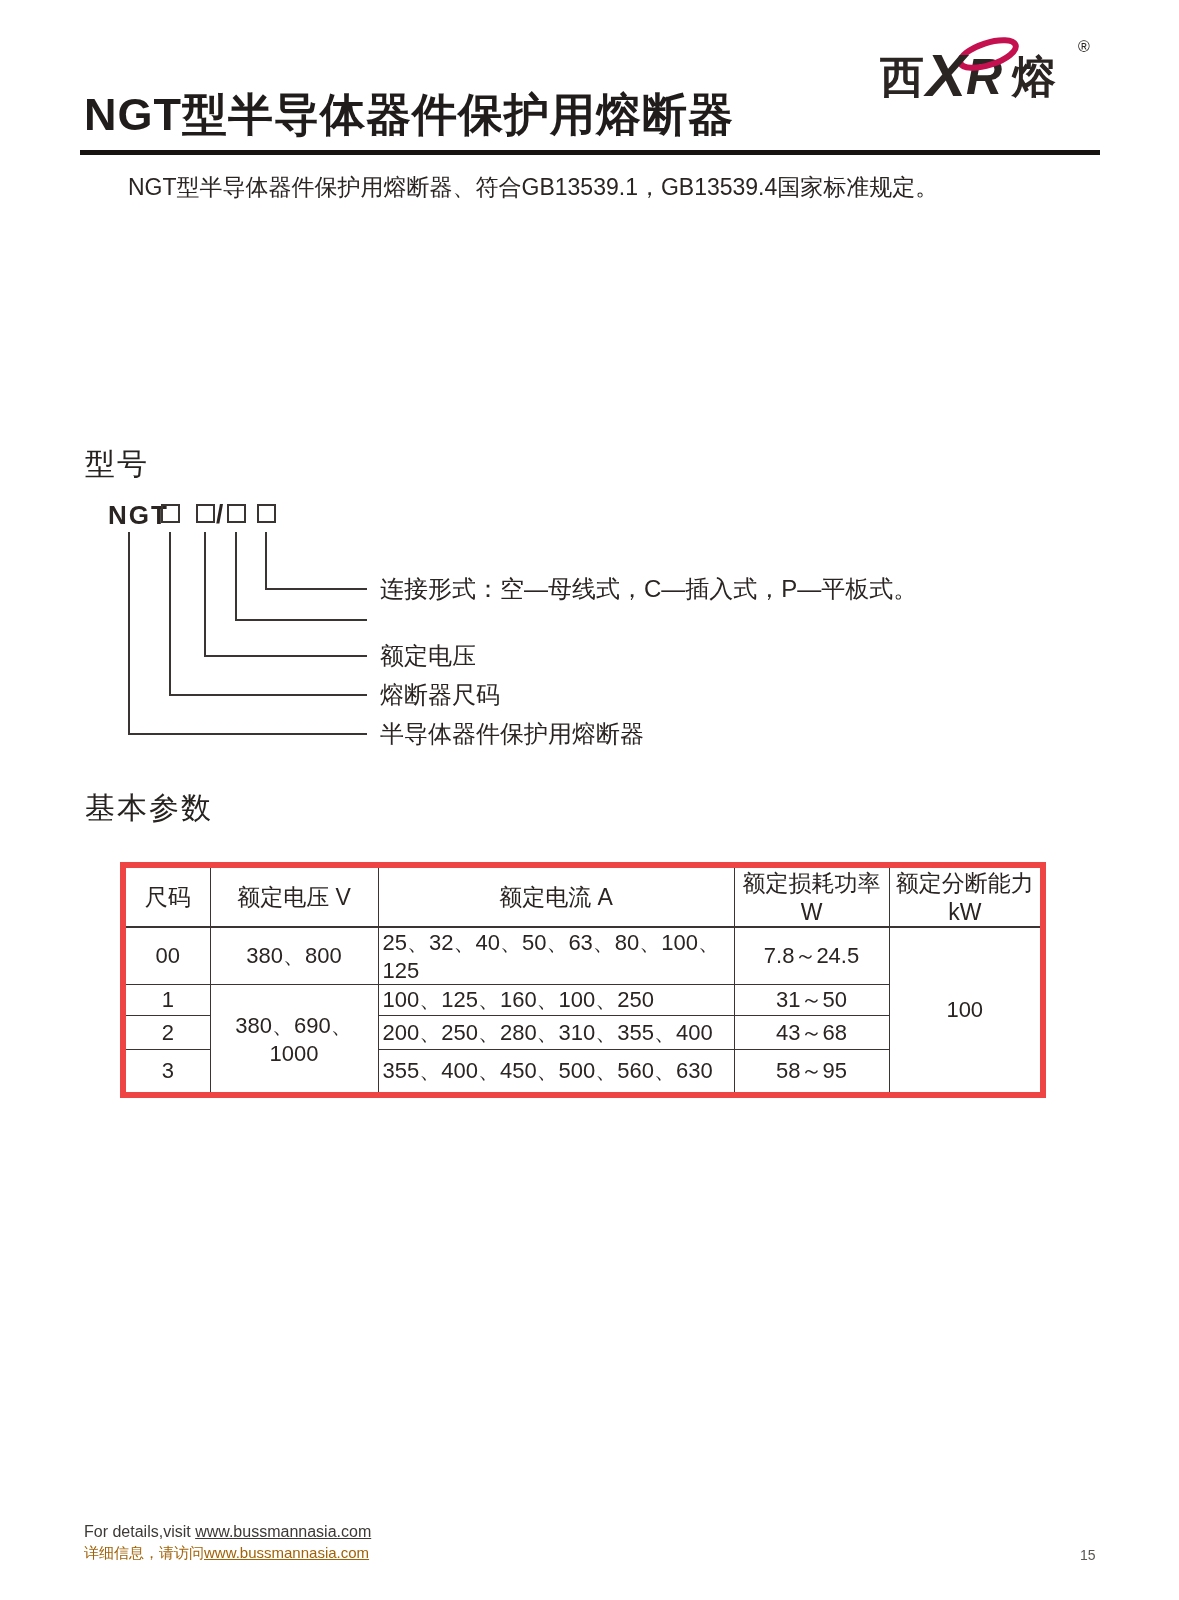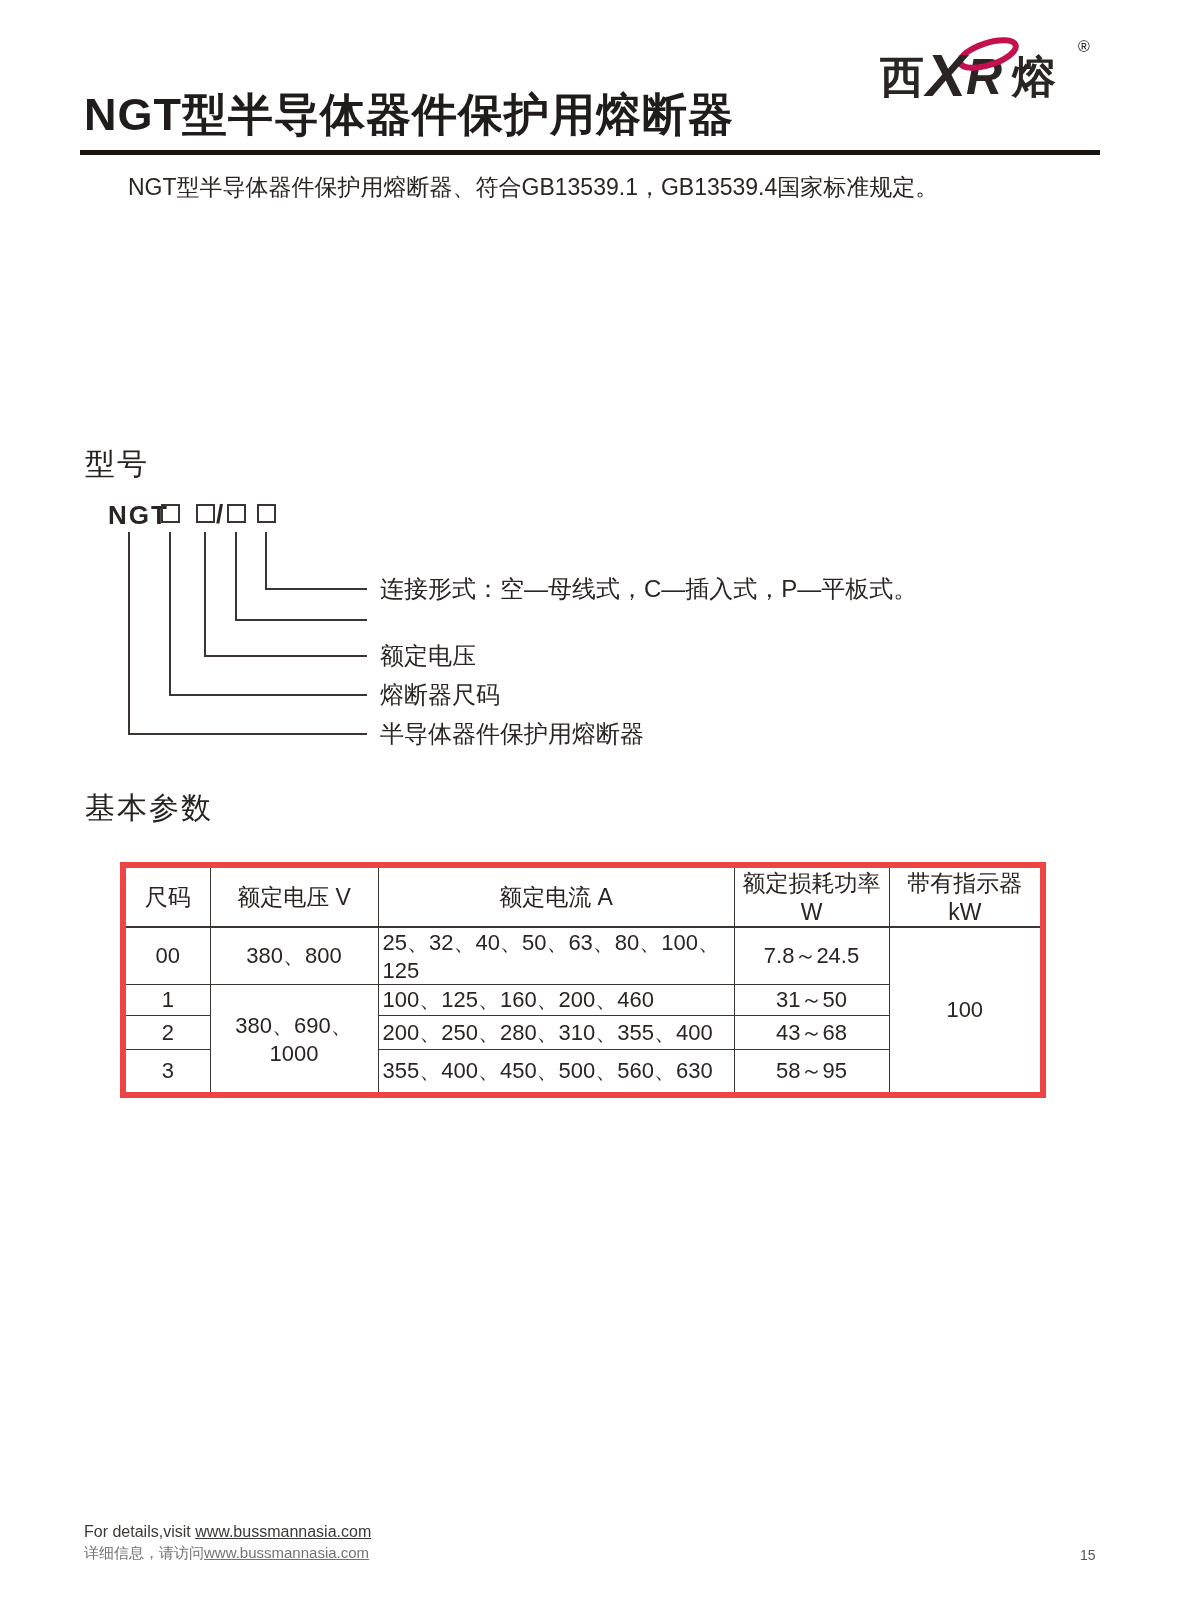--- a/index.html
+++ b/index.html
@@ -55,21 +55,21 @@
   }
   .params-table{border:6px solid #ef4444;}
   .params-table thead th{font-size:23px;border-bottom:2px solid #3a3533;height:44px;}
   .params-table td.cur{text-align:left;}
   .r0 td{height:28px;} .r1 td{height:26px;} .r2 td{height:33px;} .r3 td{height:42px;}
   
   .note{position:absolute;left:85px;top:1044px;font-size:24px;color:#2a2523;margin:0;}
   
   .footer{position:absolute;left:84px;top:1521px;line-height:21px;}
   .footer .en{font-size:16px;color:#3d3936;text-align:center;}
-  .footer .cn{font-size:15px;color:#737373;}
+  .footer .cn{font-size:15px;color:#a16207;}
   .footer a{color:inherit;text-decoration:underline;}
   .pageno{position:absolute;left:1080px;top:1547px;font-size:14px;color:#5a5552;}
 </style>
 </head>
 <body>
 
 <div class="page">
 
   <svg class="logo" viewBox="0 0 220 76">
     <text x="2" y="58" font-size="44" font-weight="700" fill="#2a2422">西</text>
@@ -119,35 +119,35 @@
         <col style="width:356px">
       <col style="width:155px">
         <col style="width:154px">
     </colgroup>
     <thead>
       <tr>
         <th>尺码</th>
         <th>额定电压 V</th>
         <th>额定电流 A</th>
         <th>额定损耗功率 W</th>
-        <th>带有指示器 kW</th>
+        <th>额定分断能力 kW</th>
       </tr>
     </thead>
     <tbody>
       <tr class="r0">
         <td>00</td>
         <td>380、800</td>
         <td class="cur">25、32、40、50、63、80、100、125</td>
         <td>7.8～24.5</td>
         <td rowspan="4">100</td>
       </tr>
       <tr class="r1">
         <td>1</td>
         <td rowspan="3">380、690、1000</td>
-        <td class="cur">100、125、160、200、460</td>
+        <td class="cur">100、125、160、100、250</td>
         <td>31～50</td>
       </tr>
       <tr class="r2">
         <td>2</td>
         <td class="cur">200、250、280、310、355、400</td>
         <td>43～68</td>
       </tr>
       <tr class="r3">
         <td>3</td>
         <td class="cur">355、400、450、500、560、630</td>

